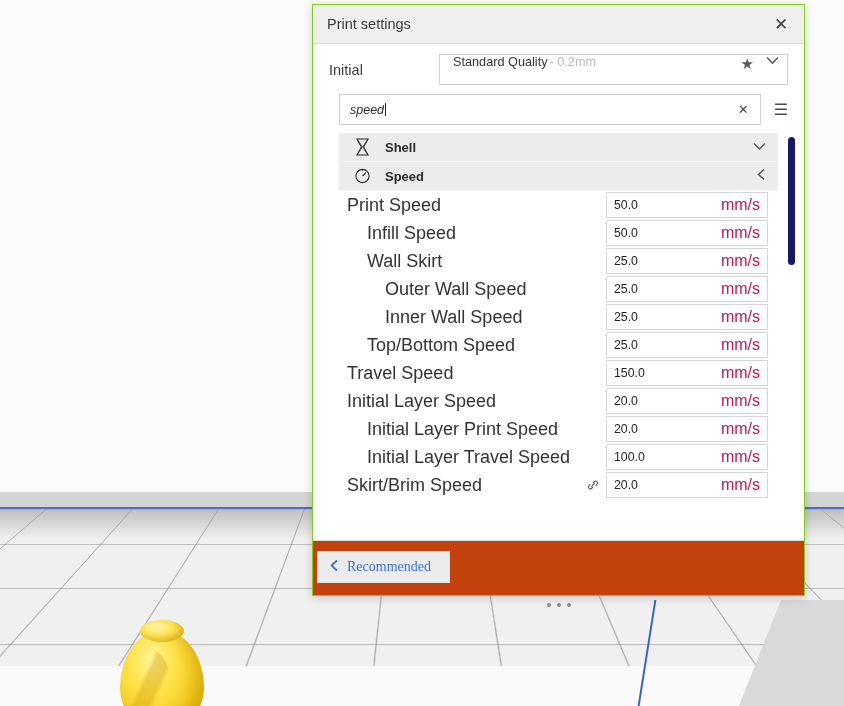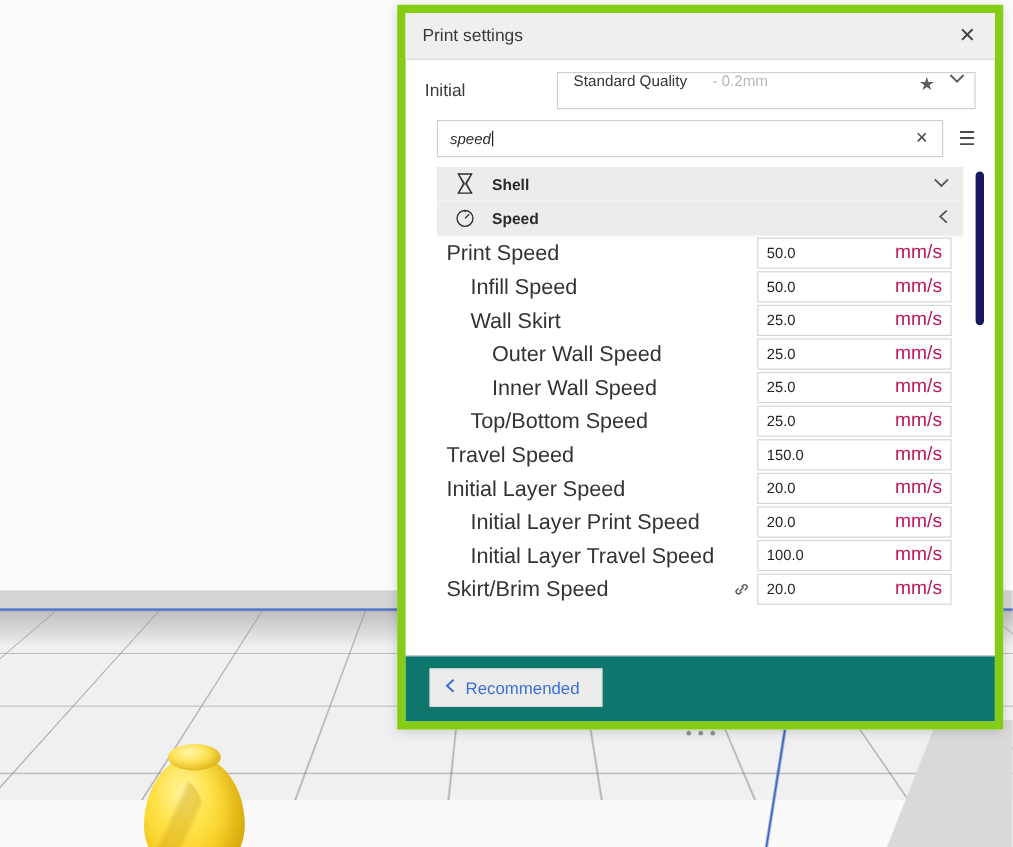--- a/index.html
+++ b/index.html
@@ -88,24 +88,24 @@
     left: 140px; top: 620px;
     width: 44px; height: 22px;
     border-radius: 50%;
     background: radial-gradient(ellipse at 40% 30%, #fff6a8 0%, #ffe352 45%, #f0c516 100%);
     box-shadow: inset -4px -3px 7px rgba(175,125,0,.35);
   }
 
   
   #dialog {
     position: absolute;
-    left: 331px; top: 4px;
+    left: 312px; top: 4px;
     width: 491px; height: 590px;
     background: #ffffff;
-    border: 7px solid #84cc16;
+    border: 1px solid #84cc16;
     box-shadow: 0 2px 9px rgba(0,0,0,.17);
     display: flex;
     flex-direction: column;
   }
   #titlebar {
     height: 38px;
     background: #efefef;
     border-bottom: 1px solid #dcdcdc;
     display: flex;
     align-items: center;
@@ -142,21 +142,21 @@
     background: #fff;
     display: flex;
     align-items: flex-start;
     padding: 0 8px 0 13px;
     cursor: pointer;
   }
   #profile-name {
     font-size: 12.7px; color: #333;
   }
   #profile-variant {
-    font-size: 12.7px; color: #b8b8b8; margin-left: 21px;
+    font-size: 12.7px; color: #b8b8b8; margin-left: 2px;
   }
   #profile-spacer { flex: 1; }
   #star-icon { color: #5d5d5d; font-size: 15px; margin-right: 12px; font-family:"DejaVu Sans",sans-serif; }
   #profile-chevron { color: #5d5d5d; font-size: 11px; }
 
   #search-row {
     display: flex;
     align-items: center;
     padding: 3px 16px 8px 26px;
     flex: none;
@@ -268,22 +268,23 @@
     left: 2px; top: 2px;
     width: 7px; height: 128px;
     background: #191961;
     border-radius: 4px;
     cursor: pointer;
   }
 
   #footer {
     flex: none;
     border-top: 1px solid #e0e0e0;
-    padding: 10px 0 12px 20px;
-    background: #0f766e;
+    padding: 10px 0 12px 4px;
+    background: #c2410c;
+    font-family: Liberation Serif, serif;
   }
   #recommended-btn {
     display: inline-flex;
     align-items: center;
     height: 30px;
     background: #ececec;
     border: 1px solid #e2e2e2;
     padding: 0 18px 0 12px;
     cursor: pointer;
   }

